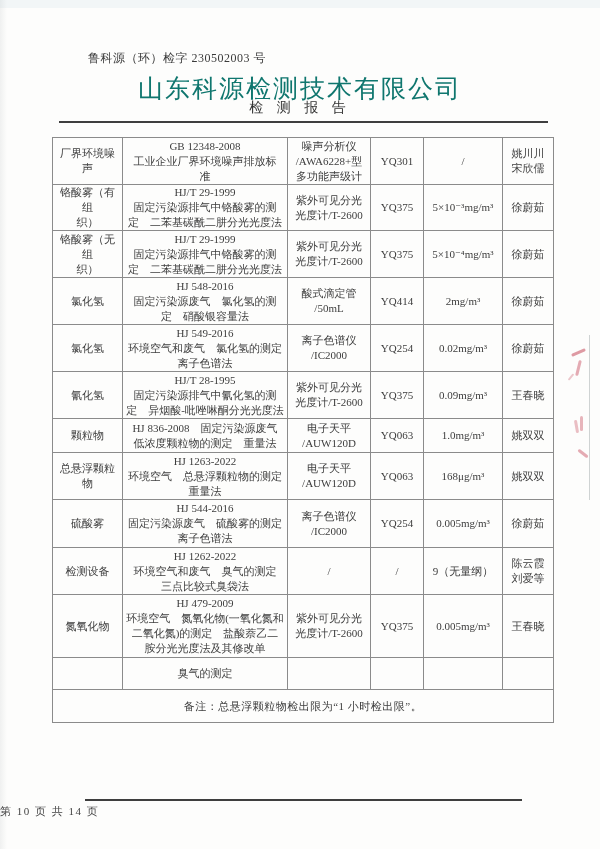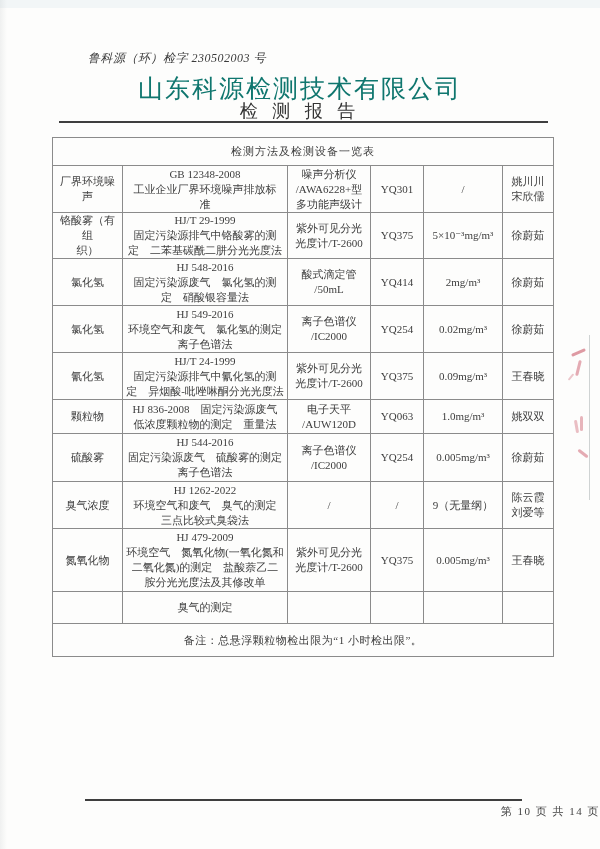--- a/index.html
+++ b/index.html
@@ -5,43 +5,43 @@
   html,body{margin:0;padding:0;}
   body{
     width:600px;height:849px;position:relative;overflow:hidden;
     background:#fdfdfc;
     font-family:"Liberation Serif","DejaVu Serif",serif;
     color:#3d3d3d;
   }
   .scan-edge-top{position:absolute;left:0;top:0;width:600px;height:8px;background:#f2f6f7;}
   .scan-edge-left{position:absolute;left:0;top:0;width:7px;height:849px;
     background:linear-gradient(90deg,rgba(120,130,135,.10),rgba(120,130,135,0));}
-  .report-no{position:absolute;left:88px;top:50px;font-size:12px;color:#3a3a3a;letter-spacing:.5px;font-style:italic;}
+  .report-no{position:absolute;left:88px;top:50px;font-size:12px;color:#3a3a3a;letter-spacing:.5px;}
   .company{position:absolute;left:0;top:72px;width:600px;text-align:center;
     font-size:25px;letter-spacing:2px;color:#0f766e;}
   .report-title{position:absolute;left:0;top:99px;width:600px;text-align:center;
-    font-size:18px;letter-spacing:5px;color:#333;}
+    font-size:14px;letter-spacing:5px;color:#333;}
   .title-rule{position:absolute;left:59px;top:121px;width:489px;height:2px;background:#3e3e3e;}
   table.main{
     position:absolute;left:52px;top:137px;width:501px;
     border-collapse:collapse;table-layout:fixed;
   }
   table.main td{
     border:1px solid #8b8b8b;
     text-align:center;vertical-align:middle;
     font-size:11px;line-height:15px;
     padding:0 2px;white-space:pre-line;
     color:#3d3d3d;
   }
   td.tbl-title{font-size:12.5px;letter-spacing:1px;}
   td.hdr{font-size:11.5px;}
   td.ci{padding:0 1px;}
   td.note-cell{font-size:11.5px;letter-spacing:.5px;}
   .footer-rule{position:absolute;left:85px;top:799px;width:437px;height:2px;background:#3e3e3e;}
-  .page-footer{position:absolute;left:0;top:804px;width:600px;text-align:right;
+  .page-footer{position:absolute;left:0;top:804px;width:600px;text-align:left;
     font-size:11px;letter-spacing:1.5px;color:#454545;}
   .paper-edge-line{position:absolute;left:589px;top:335px;width:1px;height:165px;background:#cfd3d3;}
   .stamp-frag{position:absolute;border-radius:2px;opacity:.55;}
   .sf1{left:571px;top:351px;width:15px;height:3px;background:#c5485a;transform:rotate(-24deg);}
   .sf2{left:577px;top:360px;width:3px;height:16px;background:#c5485a;transform:rotate(14deg);opacity:.45;}
   .sf3{left:580px;top:416px;width:3px;height:15px;background:#c5485a;opacity:.4;}
   .sf4{left:575px;top:420px;width:3px;height:13px;background:#c5485a;transform:rotate(-10deg);opacity:.35;}
   .sf5{left:577px;top:452px;width:12px;height:3px;background:#c5485a;transform:rotate(38deg);opacity:.45;}
   .sf6{left:570px;top:373px;width:2px;height:8px;background:#c5485a;transform:rotate(40deg);opacity:.3;}
 </style>
@@ -59,23 +59,20 @@
 <table class="main">
   <colgroup>
     <col style="width:70px">
       <col style="width:165px">
       <col style="width:83px">
     <col style="width:53px">
       <col style="width:79px">
       <col style="width:51px">
   </colgroup>
   <tbody>
-      <tr style="height:28px">
-    <td colspan="6" class="tbl-title">检测方法及检测设备一览表</td>
-  </tr>
   <tr style="height:47px">
     <td class="ci">厂界环境噪声</td>
     <td class="cb">GB 12348-2008
 工业企业厂界环境噪声排放标
 准</td>
     <td class="cd">噪声分析仪
 /AWA6228+型
 多功能声级计</td>
     <td class="cn">YQ301</td>
     <td class="cl">/</td>
@@ -88,20 +85,32 @@
     <td class="cb">HJ/T 29-1999
 固定污染源排气中铬酸雾的测
 定　二苯基碳酰二肼分光光度法</td>
     <td class="cd">紫外可见分光
 光度计/T-2600</td>
     <td class="cn">YQ375</td>
     <td class="cl">5×10⁻³mg/m³</td>
     <td class="ca">徐蔚茹</td>
   </tr>
   <tr style="height:47px">
+    <td class="ci">铬酸雾（无组
+织）</td>
+    <td class="cb">HJ/T 29-1999
+固定污染源排气中铬酸雾的测
+定　二苯基碳酰二肼分光光度法</td>
+    <td class="cd">紫外可见分光
+光度计/T-2600</td>
+    <td class="cn">YQ375</td>
+    <td class="cl">5×10⁻⁴mg/m³</td>
+    <td class="ca">徐蔚茹</td>
+  </tr>
+  <tr style="height:47px">
     <td class="ci">氯化氢</td>
     <td class="cb">HJ 548-2016
 固定污染源废气　氯化氢的测
 定　硝酸银容量法</td>
     <td class="cd">酸式滴定管
 /50mL</td>
     <td class="cn">YQ414</td>
     <td class="cl">2mg/m³</td>
     <td class="ca">徐蔚茹</td>
   </tr>
@@ -111,52 +120,64 @@
 环境空气和废气　氯化氢的测定
 离子色谱法</td>
     <td class="cd">离子色谱仪
 /IC2000</td>
     <td class="cn">YQ254</td>
     <td class="cl">0.02mg/m³</td>
     <td class="ca">徐蔚茹</td>
   </tr>
   <tr style="height:47px">
     <td class="ci">氰化氢</td>
-    <td class="cb">HJ/T 24-1999
+    <td class="cb">HJ/T 28-1995
 固定污染源排气中氰化氢的测
 定　异烟酸-吡唑啉酮分光光度法</td>
     <td class="cd">紫外可见分光
 光度计/T-2600</td>
     <td class="cn">YQ375</td>
     <td class="cl">0.09mg/m³</td>
     <td class="ca">王春晓</td>
   </tr>
   <tr style="height:34px">
     <td class="ci">颗粒物</td>
     <td class="cb">HJ 836-2008　固定污染源废气
 低浓度颗粒物的测定　重量法</td>
     <td class="cd">电子天平
 /AUW120D</td>
     <td class="cn">YQ063</td>
     <td class="cl">1.0mg/m³</td>
     <td class="ca">姚双双</td>
   </tr>
+  <tr style="height:47px">
+    <td class="ci">总悬浮颗粒
+物</td>
+    <td class="cb">HJ 1263-2022
+环境空气　总悬浮颗粒物的测定
+重量法</td>
+    <td class="cd">电子天平
+/AUW120D</td>
+    <td class="cn">YQ063</td>
+    <td class="cl">168μg/m³</td>
+    <td class="ca">姚双双</td>
+  </tr>
   <tr style="height:48px">
     <td class="ci">硫酸雾</td>
     <td class="cb">HJ 544-2016
 固定污染源废气　硫酸雾的测定
 离子色谱法</td>
     <td class="cd">离子色谱仪
 /IC2000</td>
     <td class="cn">YQ254</td>
     <td class="cl">0.005mg/m³</td>
     <td class="ca">徐蔚茹</td>
   </tr>
   <tr style="height:47px">
-    <td class="ci">臭气浓度</td>
+    <td class="ci">检测设备</td>
     <td class="cb">HJ 1262-2022
 环境空气和废气　臭气的测定
 三点比较式臭袋法</td>
     <td class="cd">/</td>
     <td class="cn">/</td>
     <td class="cl">9（无量纲）</td>
     <td class="ca">陈云霞
 刘爱等</td>
   </tr>
   <tr style="height:63px">

